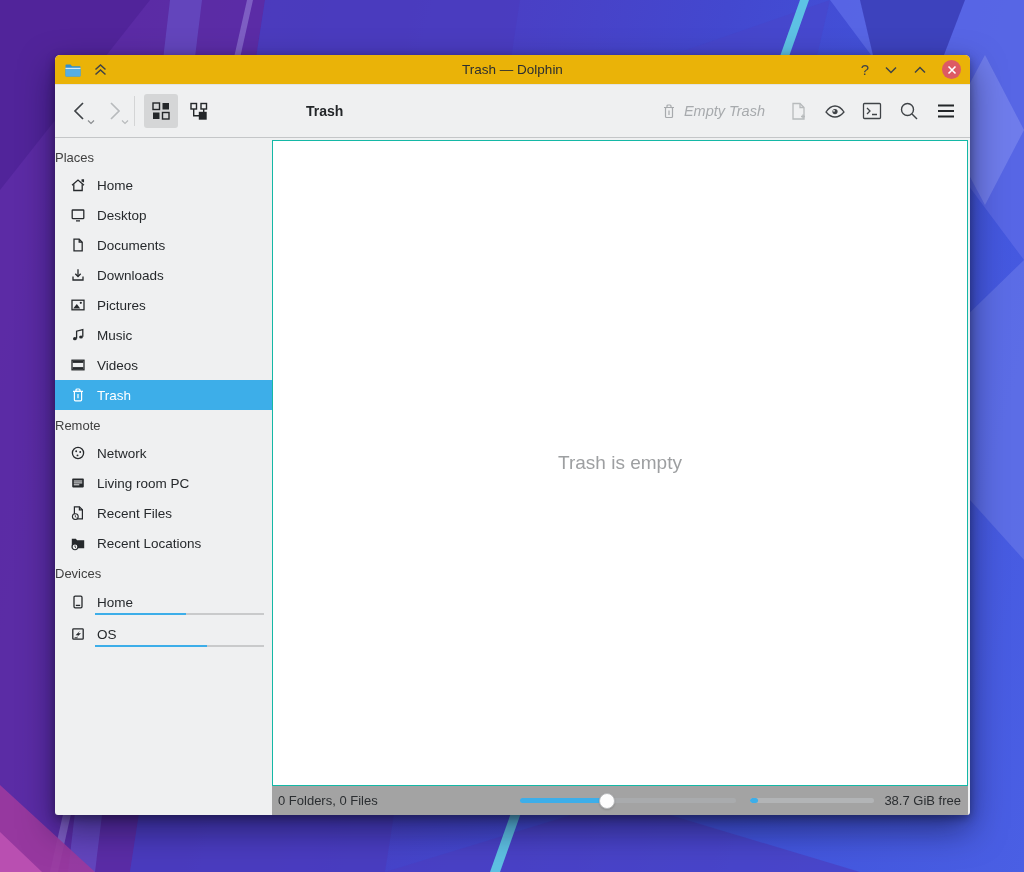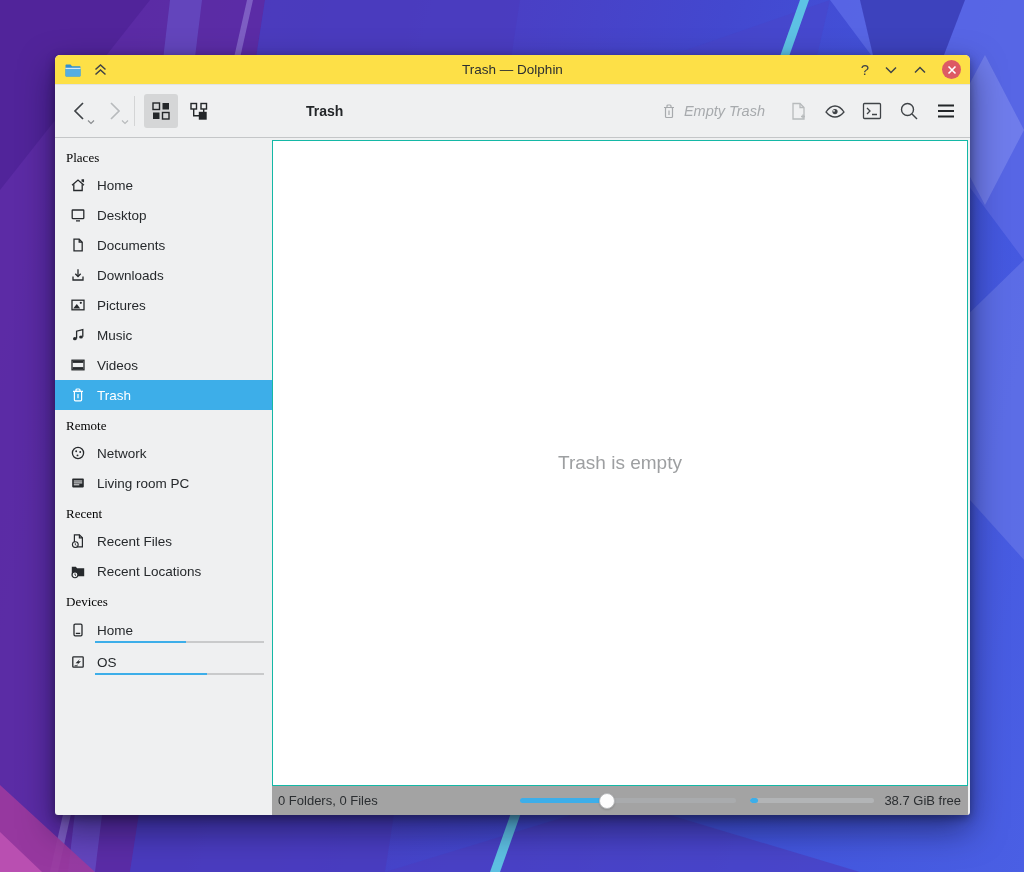--- a/index.html
+++ b/index.html
@@ -18,21 +18,21 @@
   .window {
     position:absolute; left:55px; top:55px; width:915px; height:760px;
     background:#eff0f1; border-radius:5px 5px 3px 3px;
     box-shadow:0 14px 34px rgba(5,5,30,.5), 0 3px 10px rgba(0,0,0,.35);
     display:flex; flex-direction:column; overflow:hidden;
   }
 
   
   .titlebar {
     height:30px; flex:0 0 30px; display:flex; align-items:center;
-    padding:0 9px; position:relative; background:#fde047;
+    padding:0 9px; position:relative; background:#eab308;
     border-bottom:1px solid #e2e3e4; color:#3f4347;
   }
   .titlebar .win-title {
     position:absolute; left:0; right:0; text-align:center;
     font-size:13.5px; color:#2b2e31; pointer-events:none;
   }
   .tb-left { display:flex; align-items:center; gap:10px; z-index:1; }
   .tb-right { margin-left:auto; display:flex; align-items:center; gap:15px; z-index:1; }
   .close-btn {
     width:19px; height:19px; border-radius:50%; background:#dd5a64;
@@ -54,21 +54,21 @@
   }
   .view-btn.active { background:#d5d6d7; }
   .location-label { font-size:14px; font-weight:bold; color:#232629; margin-left:86px; }
   .toolbar-right { margin-left:auto; display:flex; align-items:center; gap:13px;font-style:italic; }
   .empty-trash { display:flex; align-items:center; gap:7px; color:#a7aaad; font-size:14.5px; margin-right:8px; }
   .tool-icon { width:24px; height:24px; display:flex; align-items:center; justify-content:center; }
 
   
   .content { flex:1; display:flex; min-height:0; }
   .sidebar { width:217px; flex:0 0 217px; padding-top:8px; overflow:hidden; }
-  .section-header { height:24px; line-height:24px; padding-left:11px; font-size:13px; color:#000000;font-family:Liberation Serif, serif; }
+  .section-header { height:24px; line-height:24px; font-size:13px; color:#404040; }
   .section-header.gap { margin-top:4px; }
   .side-item {
     height:30px; display:flex; align-items:center; gap:11px;
     padding-left:15px; font-size:13.5px; color:#26292c; position:relative;
   }
   .side-item .ic { flex:0 0 16px; color:#26292c; }
   .side-item.selected { background:#3daee9; color:#ffffff; }
   .side-item.selected .ic { color:#ffffff; }
   .side-label { white-space:nowrap; }
   .device-item { flex-wrap:wrap; height:32px; align-content:center; }
@@ -329,21 +329,20 @@
       </div>
 
       <div class="side-item">
         <svg class="ic" viewBox="0 0 16 16">
           <rect x="2.2" y="3.6" width="11.6" height="8.8" rx="0.8" fill="currentColor"></rect>
           <path d="M3.8 6h8.4M3.8 7.9h8.4M3.8 9.8h5.5" stroke="#eff0f1" stroke-width="1"></path>
         </svg>
         <span class="side-label">Living room PC</span>
       </div>
 
-      <div class="section-header gap">Recent</div>
 
       <div class="side-item">
         <svg class="ic" viewBox="0 0 16 16">
           <path d="M4.4 1.8h5l3 3v9H4.4z" fill="none" stroke="currentColor" stroke-width="1.2"></path>
           <path d="M9.4 1.8v3h3" fill="none" stroke="currentColor" stroke-width="1.2"></path>
           <circle cx="5.3" cy="11.6" r="2.9" fill="#eff0f1" stroke="currentColor" stroke-width="1.1"></circle>
           <path d="M5.3 10.3v1.4l1 .7" fill="none" stroke="currentColor" stroke-width="1"></path>
         </svg>
         <span class="side-label">Recent Files</span>
       </div>

